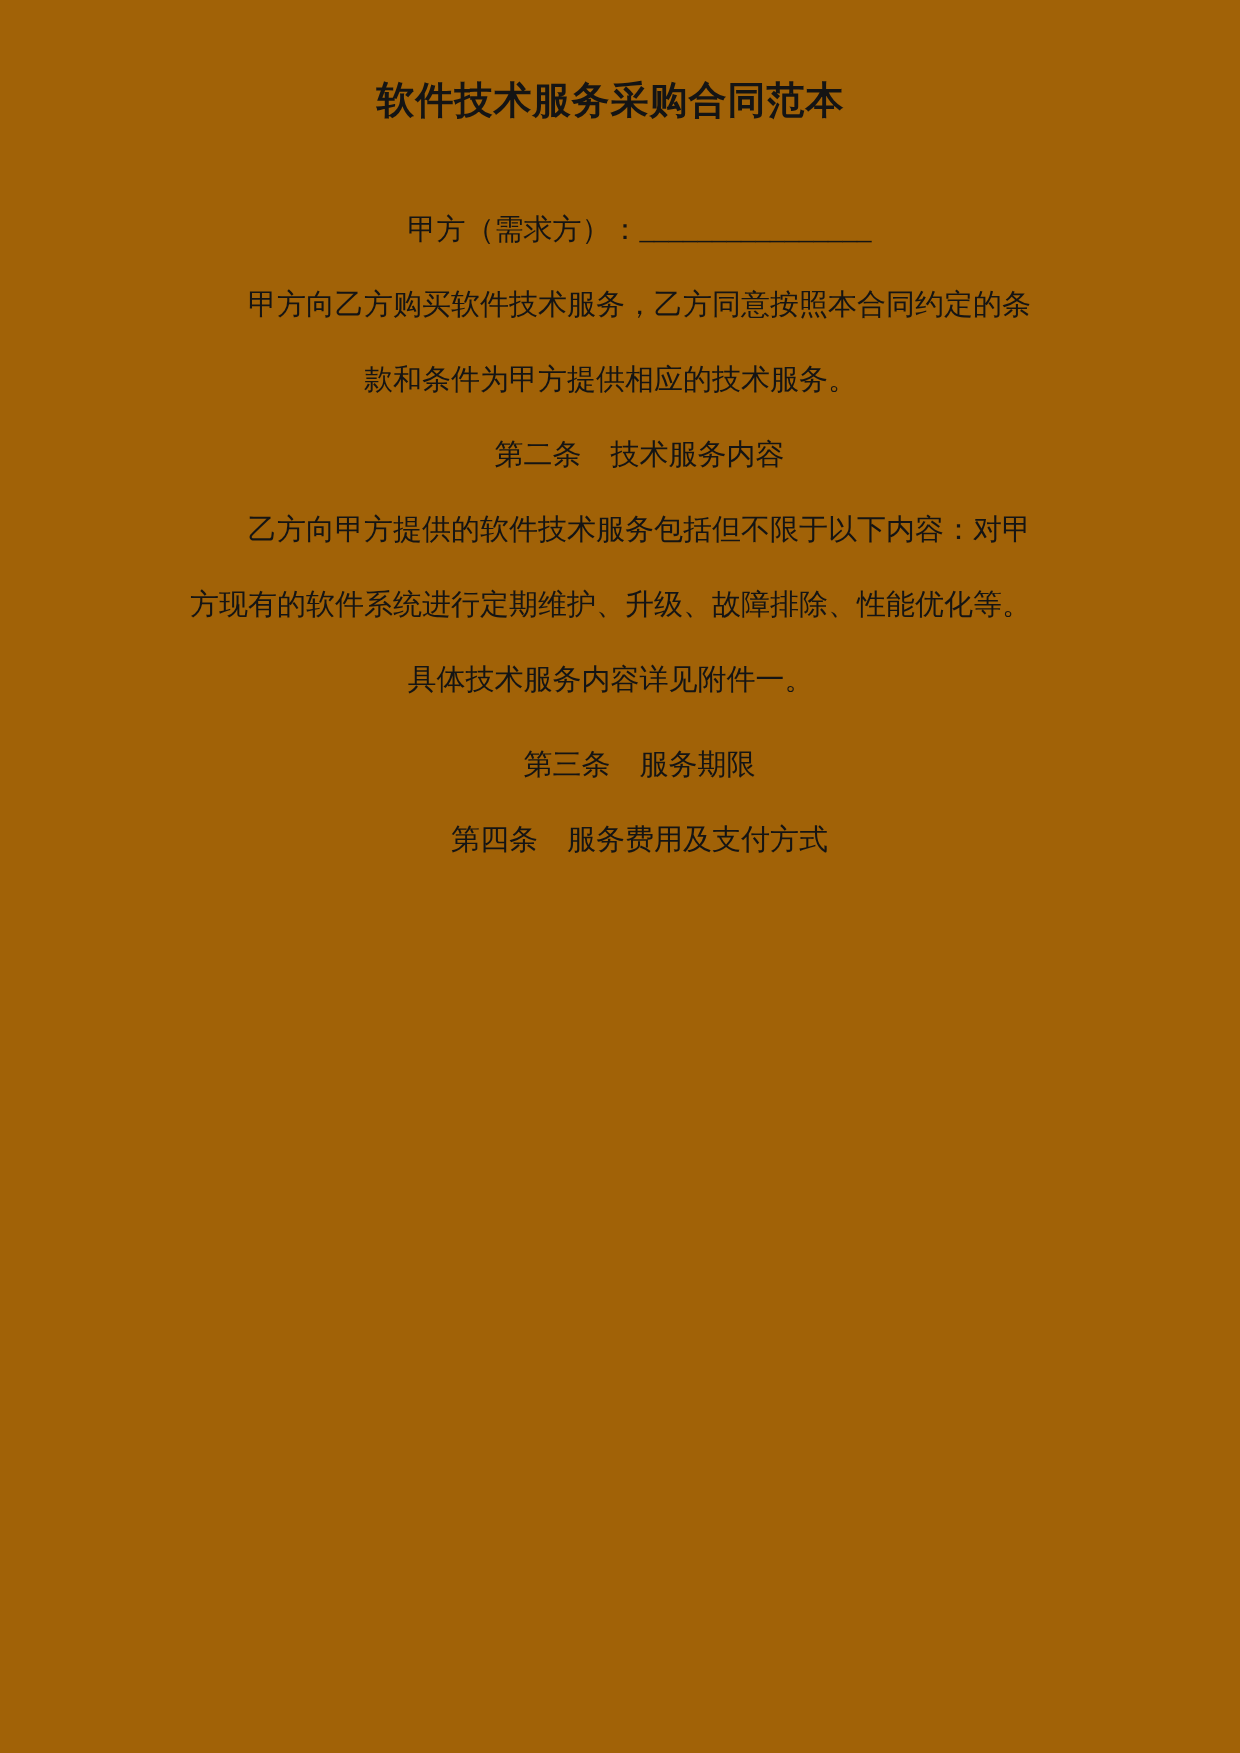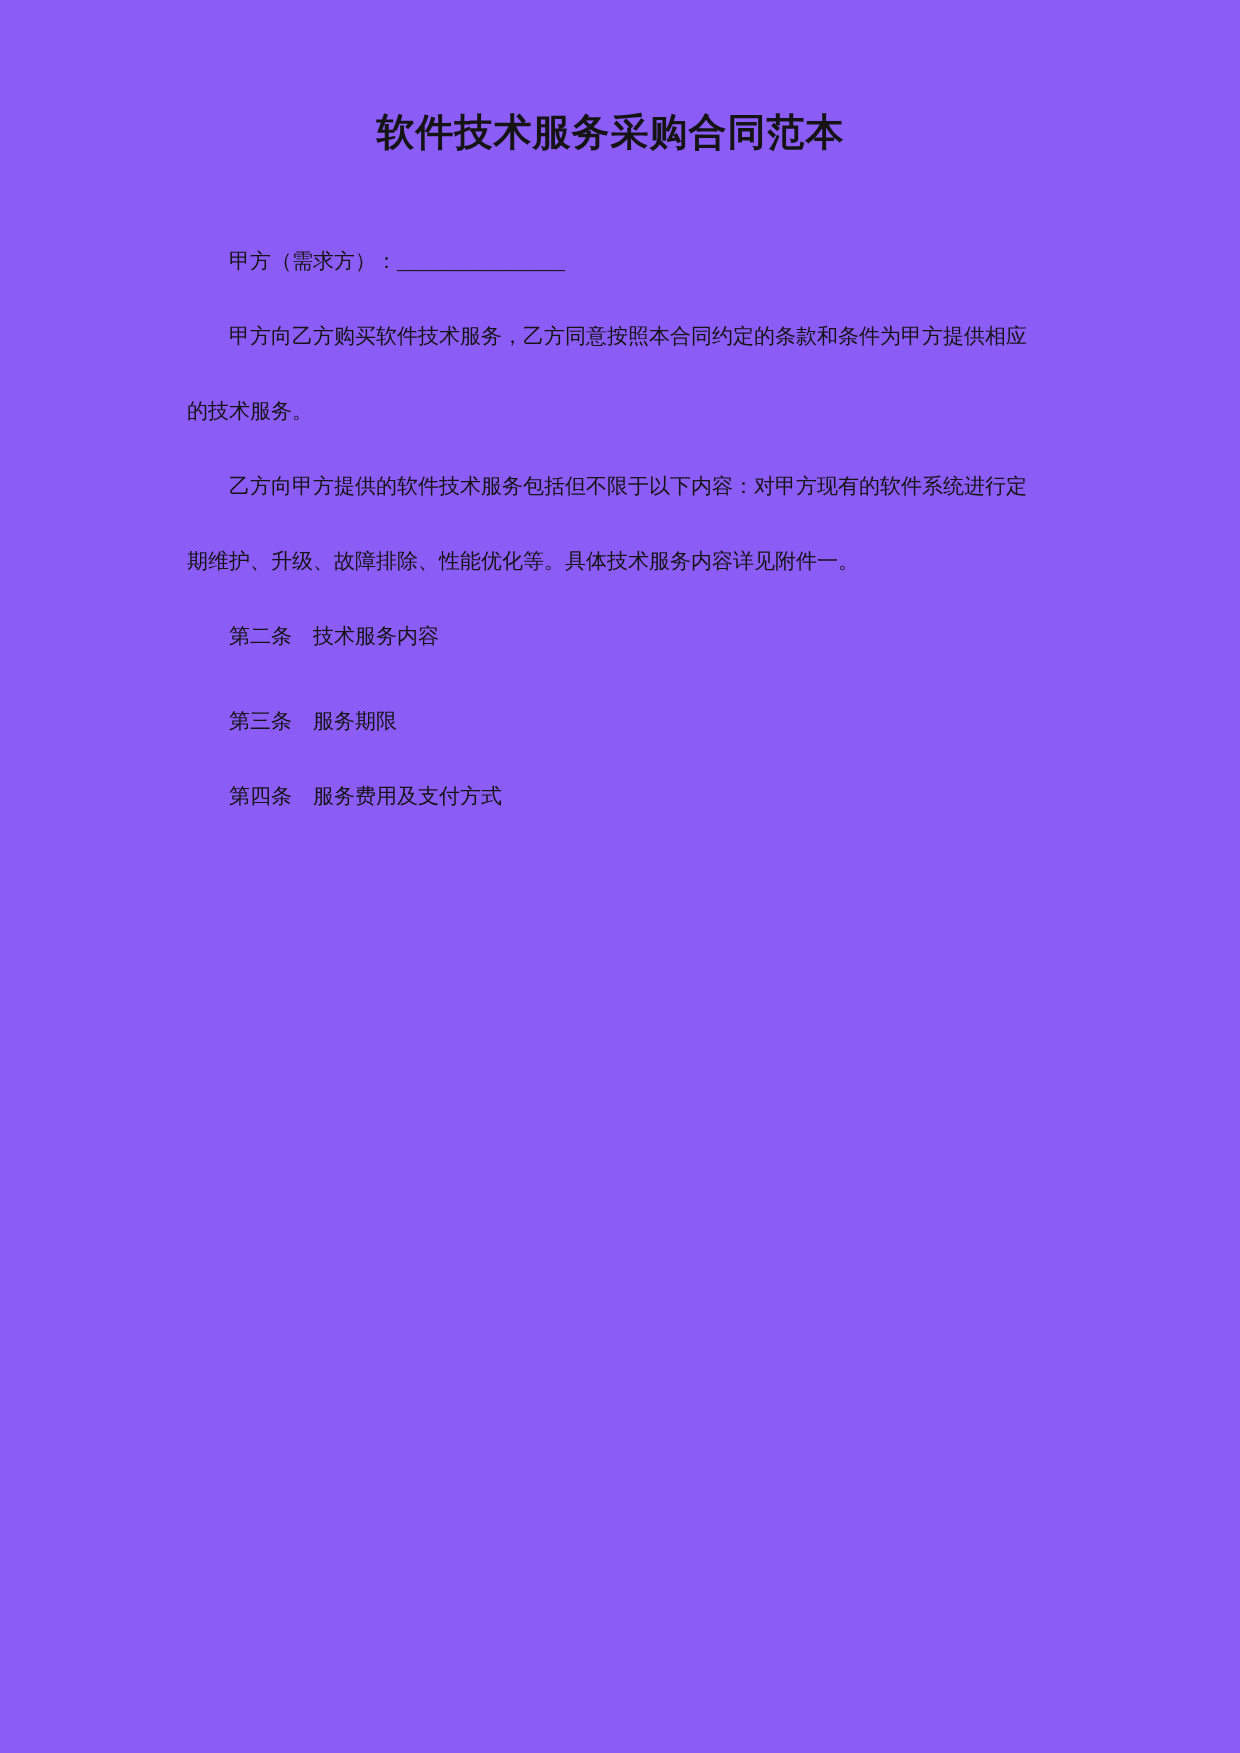--- a/index.html
+++ b/index.html
@@ -4,41 +4,41 @@
 <style>
   html, body {
     margin: 0;
     padding: 0;
     background: #ffffff;
   }
   .page {
     position: relative;
     width: 1240px;
     height: 1753px;
-    background: #8b5cf6;
+    background: #a16207;
     box-sizing: border-box;
-    padding: 104px 206px 0 187px;
+    padding: 72px 206px 0 187px;
     overflow: hidden;
     font-family: "Liberation Serif", "DejaVu Serif", serif;
     color: #141414;
   }
   .doc-title {
     margin: 0 0 64px 0;
     font-size: 38px;
     font-weight: 700;
     line-height: 56px;
     text-align: center;
     letter-spacing: 1px;
   }
   .para {
     margin: 0;
-    font-size: 21px;
+    font-size: 29px;
     line-height: 75px;
     text-indent: 2em;
-    text-align: left;
+    text-align: center;
   }
   .gap-sm {
     margin-top: 10px;
   }
   .blank-line {
     white-space: nowrap;
     letter-spacing: 0;
   }
 </style>
 </head>
@@ -48,22 +48,22 @@
 
   <h1 class="doc-title">软件技术服务采购合同范本</h1>
 
   <p class="para"><span>甲方（需求方）：</span><span class="blank-line">________________</span></p>
 
 
 
 
   <p class="para">甲方向乙方购买软件技术服务，乙方同意按照本合同约定的条款和条件为甲方提供相应的技术服务。</p>
 
+  <p class="para">第二条　技术服务内容</p>
+
   <p class="para">乙方向甲方提供的软件技术服务包括但不限于以下内容：对甲方现有的软件系统进行定期维护、升级、故障排除、性能优化等。具体技术服务内容详见附件一。</p>
-
-  <p class="para">第二条　技术服务内容</p>
 
   <p class="para gap-sm">第三条　服务期限</p>
 
 
   <p class="para">第四条　服务费用及支付方式</p>
 
 </div>
 
 </body></html>

